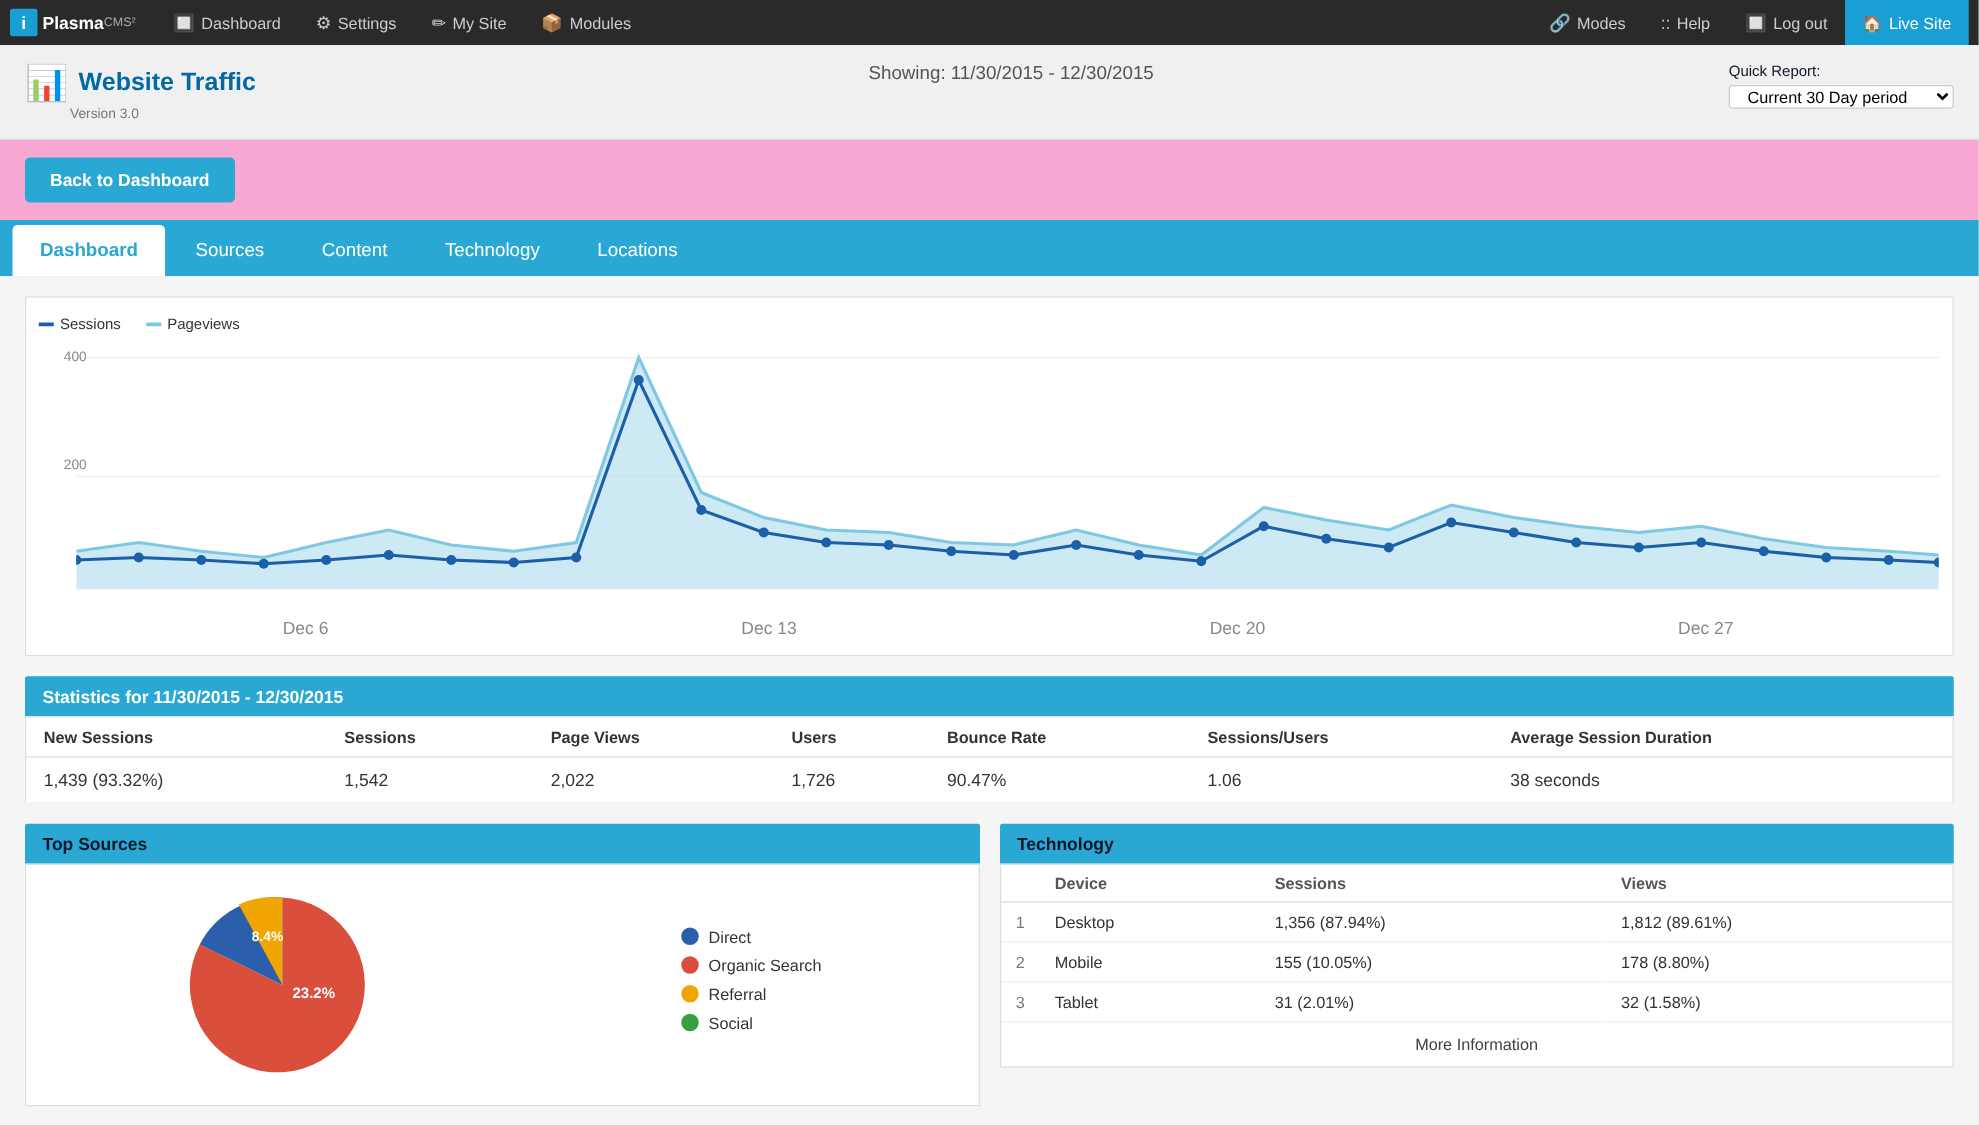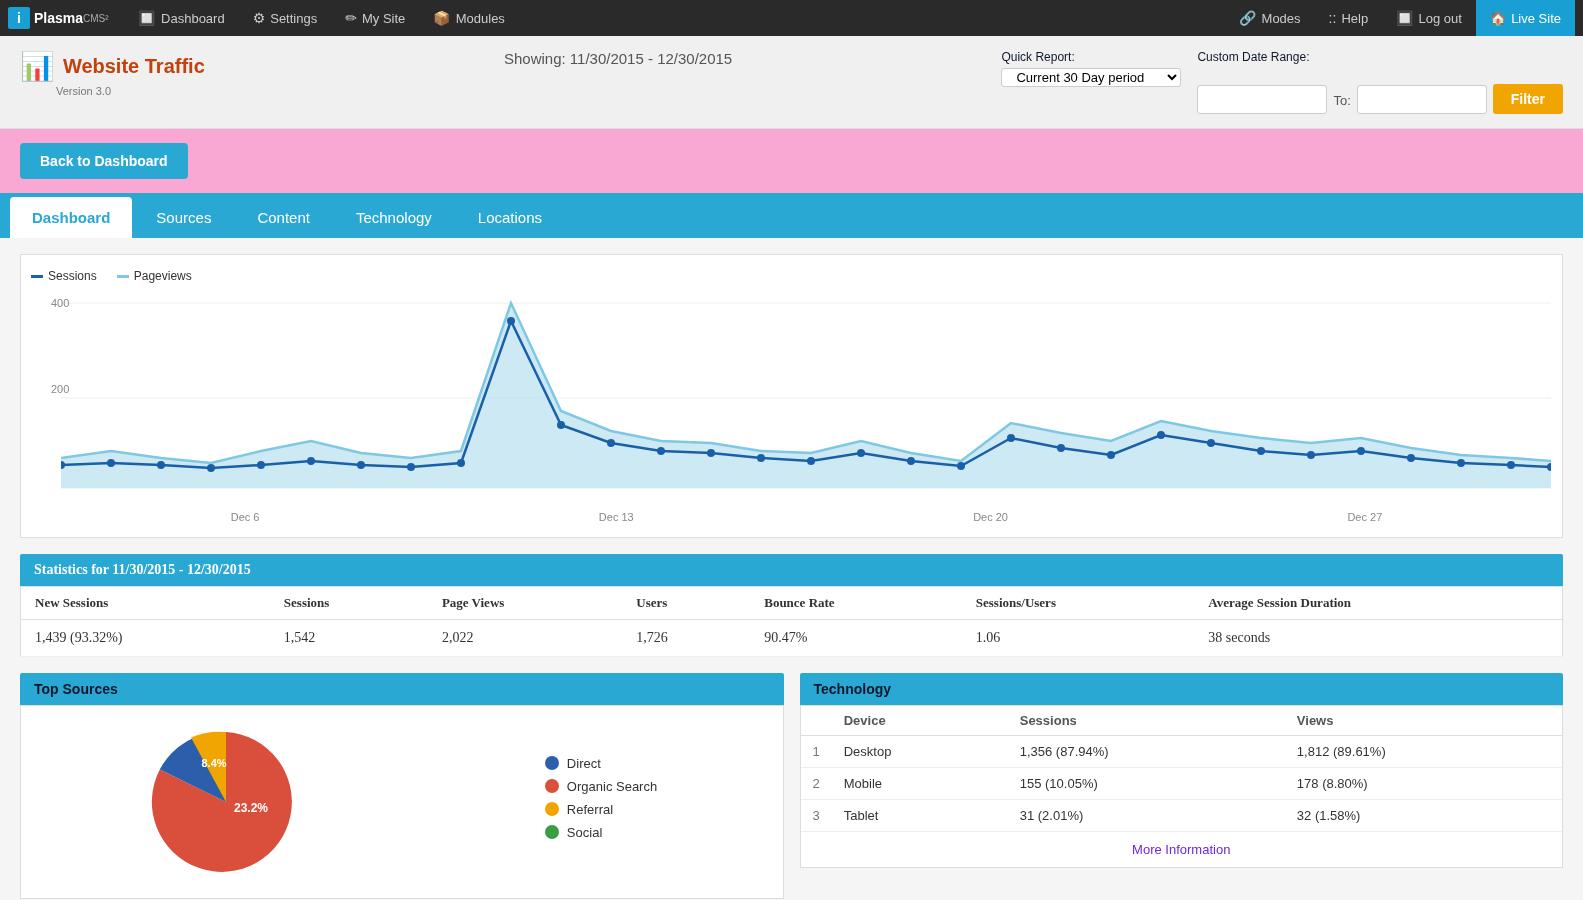--- a/index.html
+++ b/index.html
@@ -38,21 +38,21 @@
     .live-site-btn .nav-icon { margin-right: 5px; }
 
     
     .header-area {
       background: #f0f0f0; padding: 14px 20px; display: flex; align-items: flex-start;
       border-bottom: 1px solid #ddd; flex-wrap: wrap; gap: 10px;
     }
     .app-title { flex: 0 0 auto; margin-right: 30px; }
     .app-title .title-row { display: flex; align-items: center; gap: 8px; }
     .app-title .title-icon { font-size: 28px; }
-    .app-title h1 { font-size: 20px; font-weight: bold; color: #c2410c; }
+    .app-title h1 { font-size: 20px; font-weight: bold; color: #0369a1; }
     .app-title .version { font-size: 11px; color: #777; margin-top: 2px; padding-left: 36px; }
     .date-range { flex: 1; display: flex; align-items: center; justify-content: center; font-size: 15px; color: #555; }
     .quick-report-area { display: flex; align-items: flex-start; gap: 16px; }
     .quick-report-area label { font-size: 12px; color: #0f172a; display: block; margin-bottom: 4px; }
     .quick-report-select {
       border: 1px solid #ccc; padding: 0 10px; font-size: 13px;
       background: white; border-radius: 3px; width: 180px; cursor: pointer;
     }
     .date-inputs { display: flex; align-items: flex-end; gap: 6px; }
     .date-inputs input {
@@ -88,24 +88,24 @@
 
     
     .chart-section { background: white; padding: 14px 10px 10px; margin-bottom: 16px; border: 1px solid #ddd; }
     .chart-legend { display: flex; gap: 20px; margin-bottom: 10px; align-items: center; }
     .legend-item { display: flex; align-items: center; gap: 5px; font-size: 12px; }
     .legend-dot { width: 12px; height: 3px; }
     .legend-sessions { background: #1a5fa8; }
     .legend-pageviews { background: #7ec8e3; }
     .y-label { position: absolute; left: 20px; font-size: 11px; color: #888; }
     .chart-svg-wrap { margin-left: 30px; }
-    .x-labels { display: flex; justify-content: space-around; font-size: 11px; color: #888; margin-top: 4px; margin-left: 30px; padding: 4px 0; }
-
-    
-    .stats-section { margin-bottom: 16px; font-family: Liberation Serif, serif; }
+    .x-labels { display: flex; justify-content: space-around; font-size: 14px; color: #888; margin-top: 4px; margin-left: 30px; padding: 4px 0; }
+
+    
+    .stats-section { margin-bottom: 16px; }
     .stats-header {
       background: #29a8d4; color: white; font-weight: bold; font-size: 14px;
       padding: 8px 14px; border-radius: 2px 2px 0 0;
     }
     .stats-table { width: 100%; border-collapse: collapse; background: white; border: 1px solid #ddd; }
     .stats-table th { padding: 8px 14px; font-weight: bold; font-size: 13px; border-bottom: 1px solid #ddd; text-align: left; }
     .stats-table td { padding: 10px 14px; font-size: 14px; border-bottom: 1px solid #eee; }
 
     
     .bottom-row { display: flex; gap: 16px; }
@@ -124,21 +124,21 @@
     .legend-list { list-style: none; }
     .legend-list li { display: flex; gap: 8px; margin-bottom: 8px; font-size: 13px; }
     .legend-circle { width: 14px; height: 14px; border-radius: 50%; flex-shrink: 0; }
 
     
     .tech-table { width: 100%; border-collapse: collapse; }
     .tech-table th { padding: 7px 12px; font-weight: bold; font-size: 13px; color: #555; text-align: left; border-bottom: 1px solid #ddd; }
     .tech-table td { padding: 8px 12px; font-size: 13px; border-bottom: 1px solid #eee; }
     .tech-table .row-num { color: #777; }
     .more-info { text-align: center; padding: 10px; }
-    .more-info a { color: #6d28d9; text-decoration: none; font-size: 13px; cursor: pointer; }
+    .more-info a { color: #404040; text-decoration: none; font-size: 13px; cursor: pointer; }
   </style>
 </head>
 <body>
 
 <nav class="top-nav">
   <div class="logo">
     <div class="logo-icon">i</div>
     <span class="logo-text">Plasma</span>
     <span class="logo-cms">CMS²</span>
   </div>
@@ -192,29 +192,20 @@
   <div class="quick-report-area">
     <div>
       <label>Quick Report:</label>
       <select class="quick-report-select">
         <option>Current 30 Day period</option>
         <option>Last 7 Days</option>
         <option>Last 30 Days</option>
         <option>This Month</option>
         <option>Last Month</option>
       </select>
-    </div>
-    <div>
-      <label>Custom Date Range:</label>
-      <div class="date-inputs">
-        <input type="text" style="">
-        <span class="to-label">To:</span>
-        <input type="text" style="">
-        <button class="filter-btn">Filter</button>
-      </div>
     </div>
   </div>
 </div>
 
 <div class="back-section">
   <button class="back-btn">Back to Dashboard</button>
 </div>
 
 <div class="tab-bar">
   <div class="tab active">

